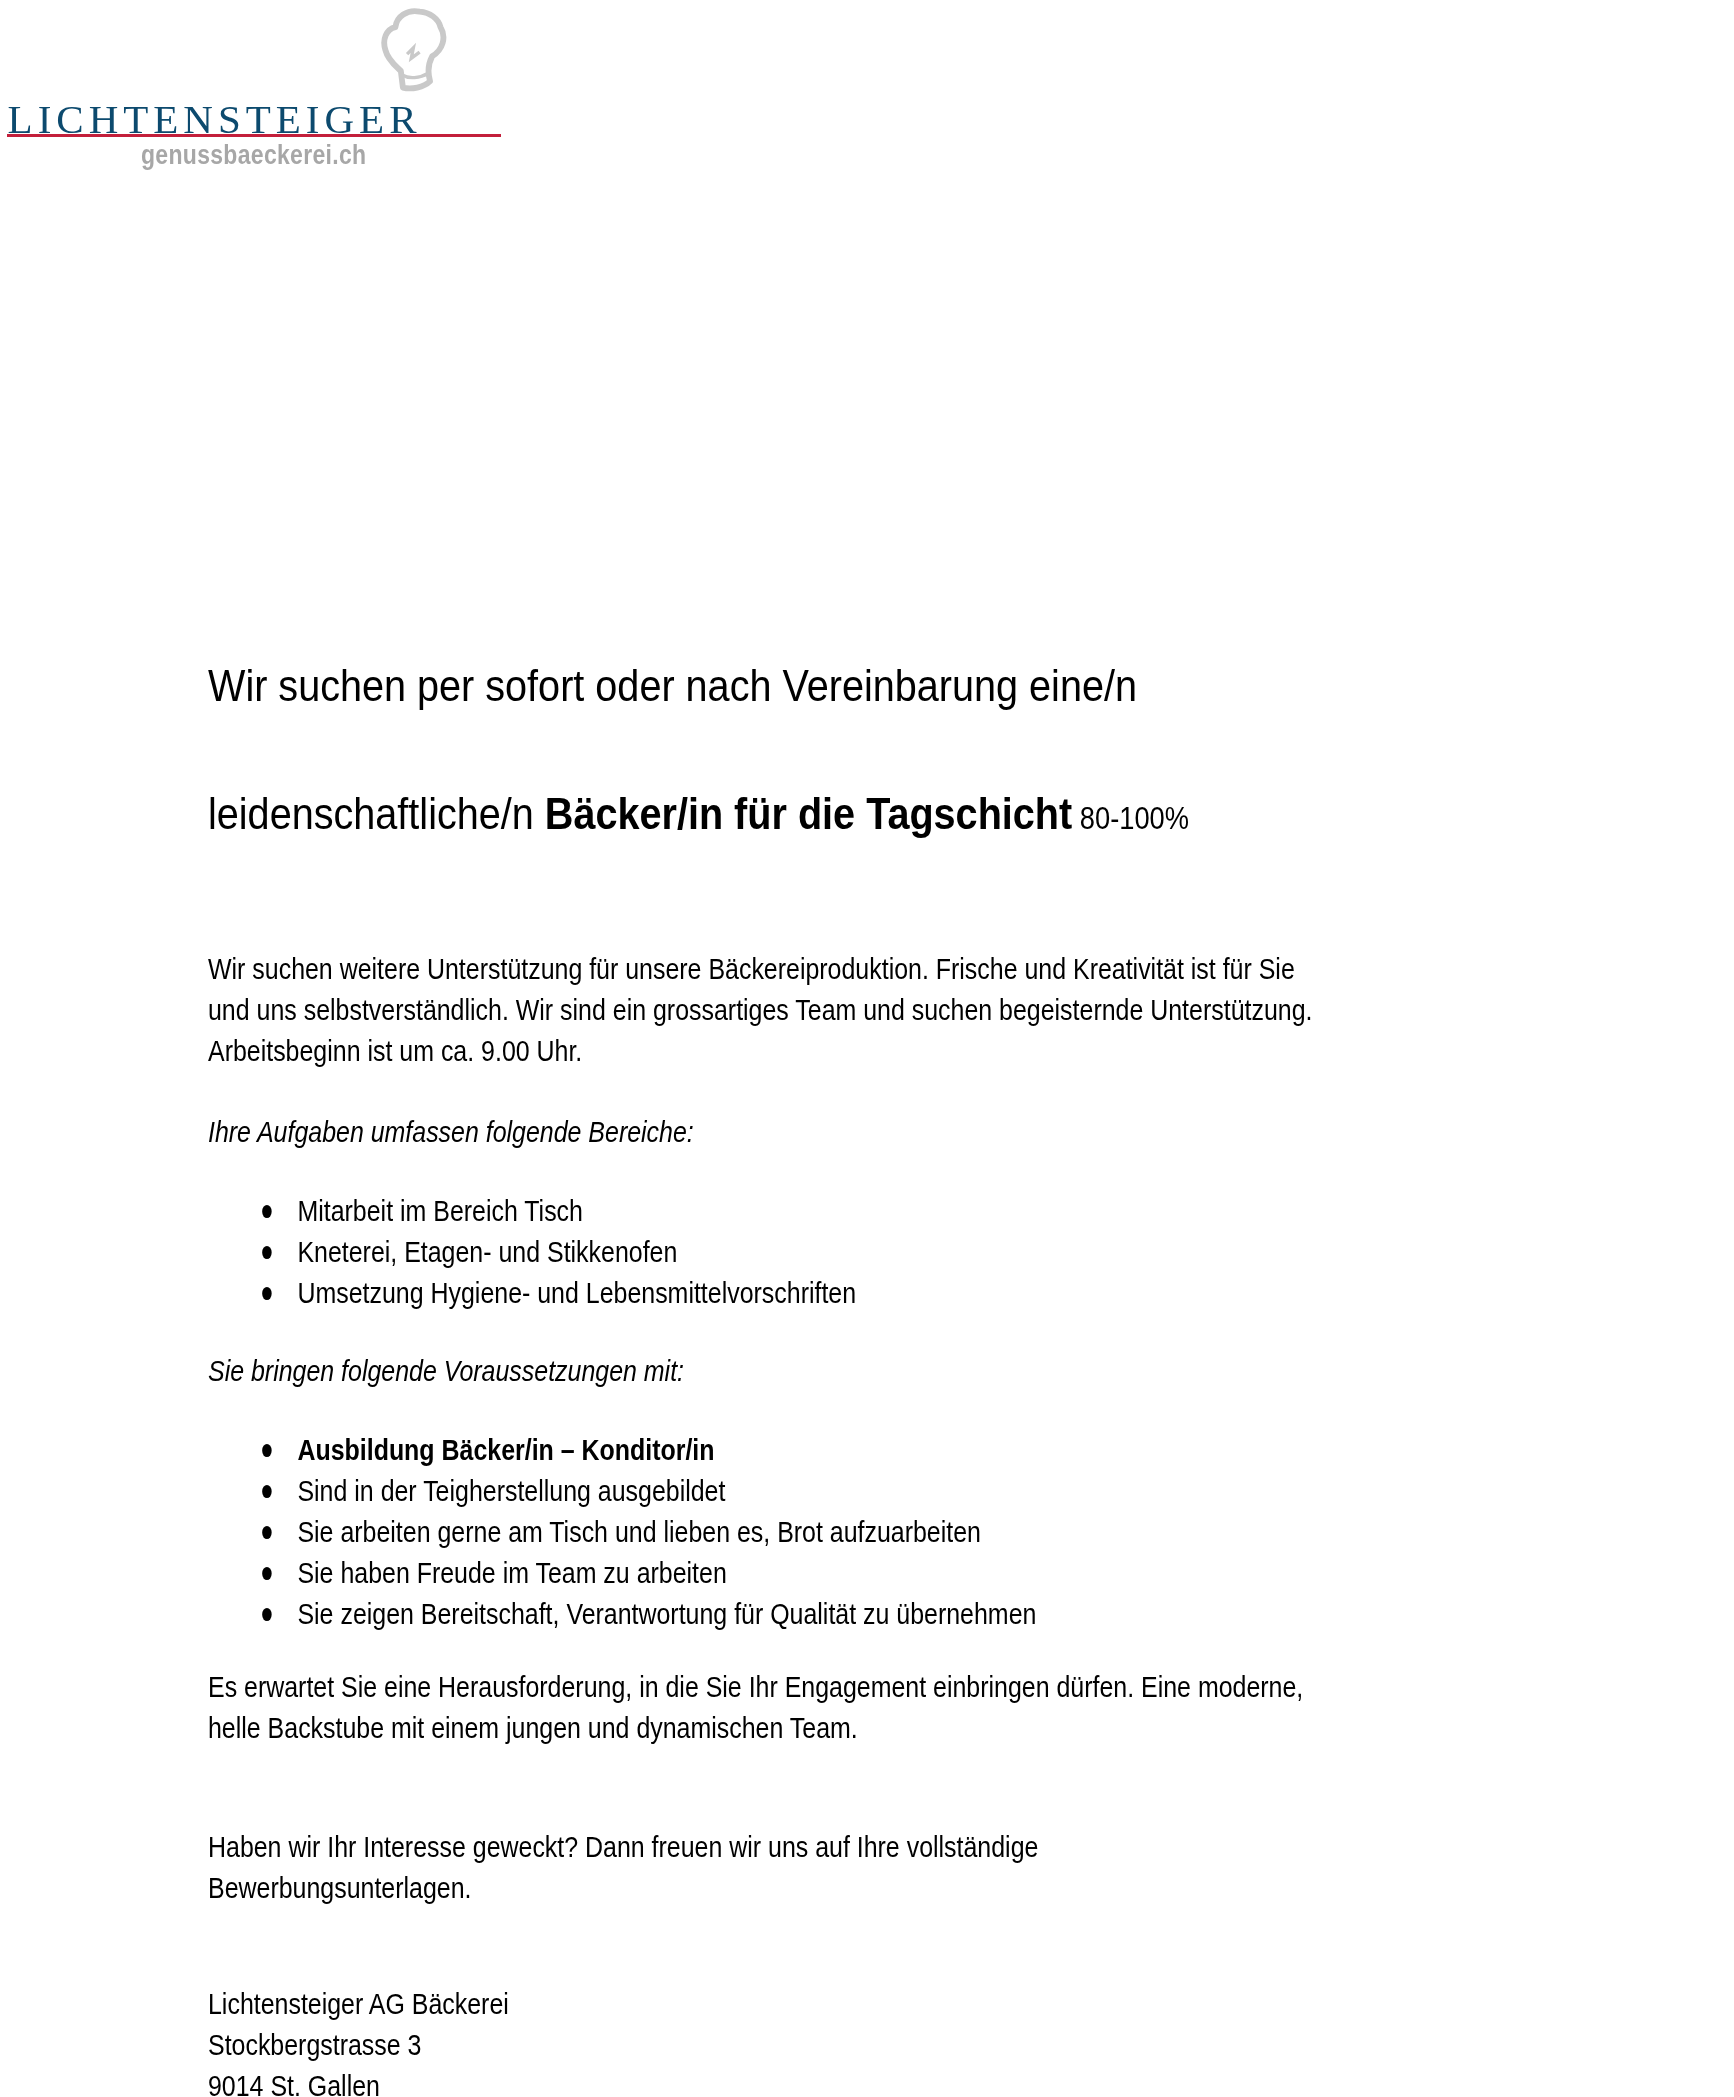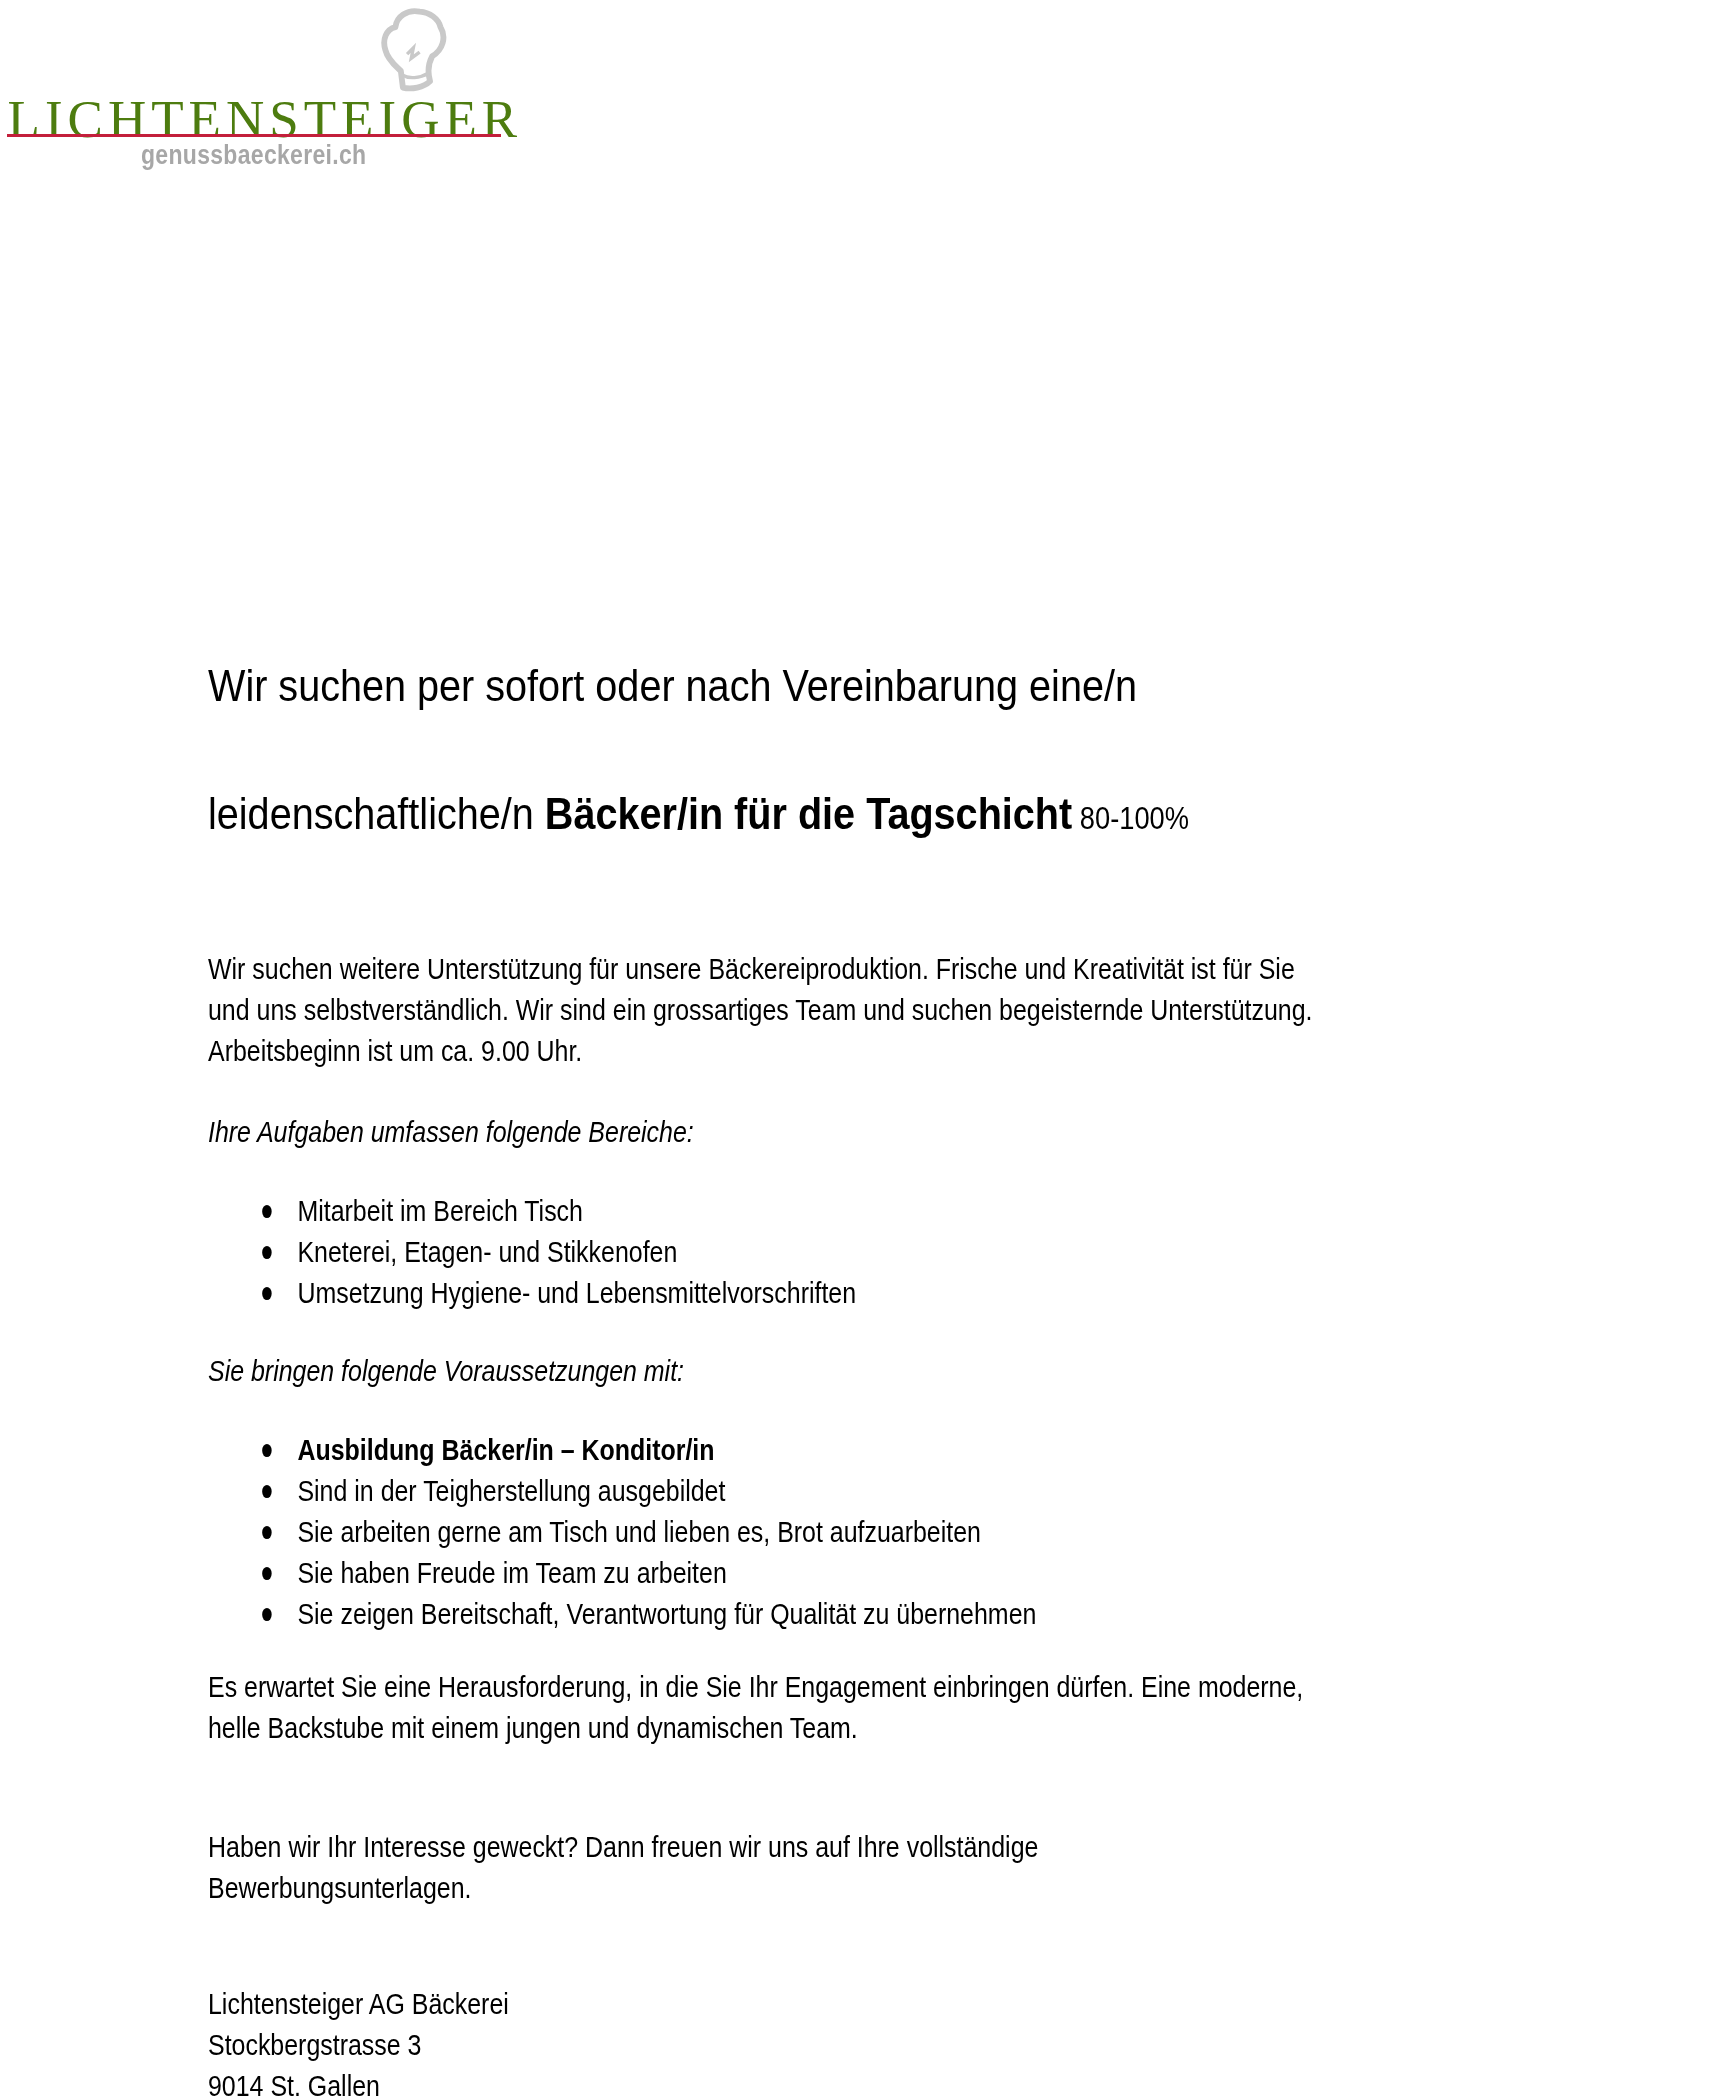--- a/index.html
+++ b/index.html
@@ -1,22 +1,22 @@
 <!DOCTYPE html>
 <html style="font-size:6.7px"><head>
 <meta charset="utf-8">
 <style>
   html, body { margin:0; padding:0; background:#ffffff; }
   body { width:1734px; height:2452px; position:relative; overflow:hidden;
          font-family:"Liberation Sans", "DejaVu Sans", sans-serif; color:#000; }
   
   #logo { left:982px; top:281px; width:520px; height:176px; }
   #chef-hat { position:absolute; left:357px; top:8.4px; width:96px; height:84px; }
-  #brand { position:absolute; left:7.6px; top:93px; font-family:"Liberation Serif","DejaVu Serif",serif;
-           font-size:53px; letter-spacing:5px; color:#4d7c0f; white-space:nowrap; line-height:1; }
+  #brand { position:absolute; left:7.6px; top:99px; font-family:"Liberation Serif","DejaVu Serif",serif;
+           font-size:41px; letter-spacing:5px; color:#0c4a6e; white-space:nowrap; line-height:1; }
   #brand-rule { position:absolute; left:7.1px; top:134px; width:494px; height:2.5px; background:#c31f3b; }
   #brand-url { position:absolute; left:141px; top:141px; font-family:"Liberation Sans","DejaVu Sans",sans-serif;
                font-weight:bold; font-size:28px; color:#a7a7a7; letter-spacing:0.4px; line-height:1; transform:scaleX(0.82); transform-origin:left top; }
 
   .heading { position:absolute; left:208px; font-size:45px; line-height:1; white-space:nowrap; transform:scaleX(0.88); transform-origin:left top; }
   .heading b { font-weight:bold; }
   .heading .pct { font-size:31px; }
 
   .body { position:absolute; left:208px; font-size:29px; line-height:41px; white-space:nowrap; transform:scaleX(0.86); transform-origin:left top; }
   .italic { font-style:italic; }

